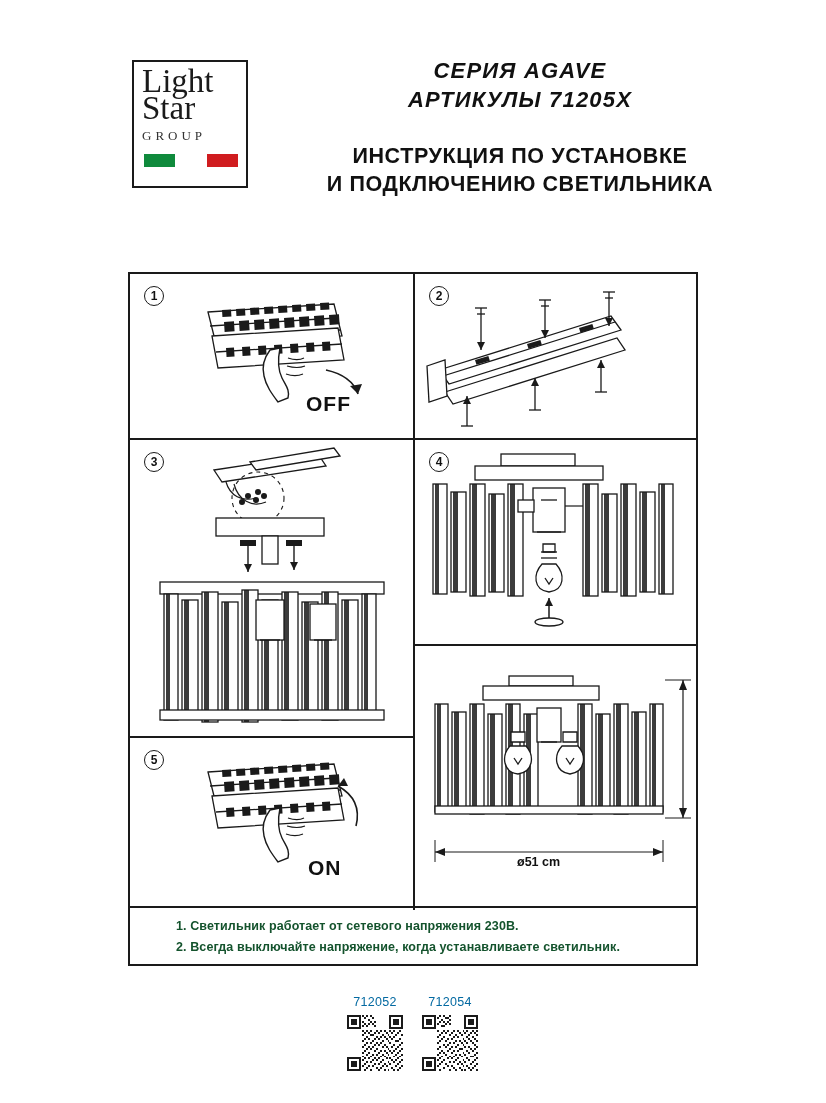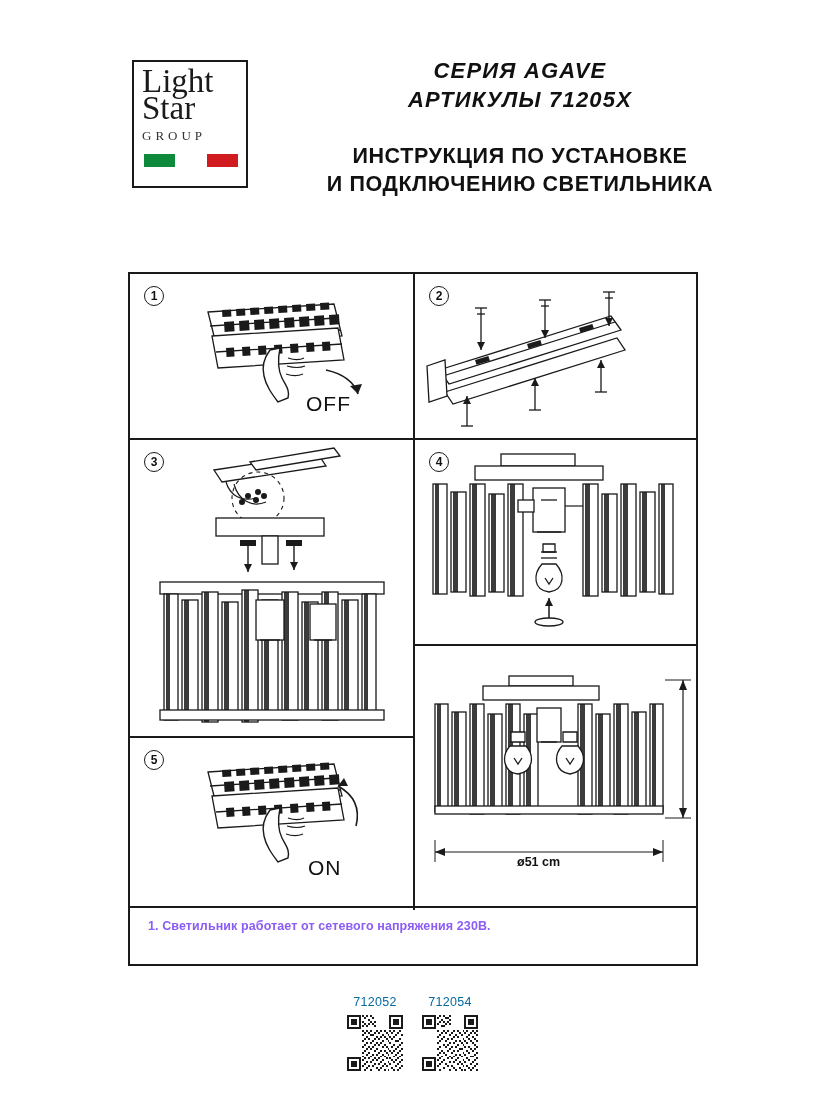--- a/index.html
+++ b/index.html
@@ -116,40 +116,41 @@
     color: #111;
     text-align: center;
     line-height: 18px;
     background: #fff;
     z-index: 6;
   }
 
   .onoff {
     position: absolute;
     font-size: 21px;
-    font-weight: normal;
+    font-weight: bold;
     letter-spacing: 1px;
     color: #111;
   }
 
   
   .notes {
     position: absolute;
     left: 128px; top: 906px;
     width: 570px; height: 60px;
     border: 2px solid #1a1a1a;
     border-top: 0;
     padding: 10px 0 0 18px;
   }
   .note {
     font-size: 12.5px;
     font-weight: bold;
-    color: #8b5cf6;
+    color: #14532d;
     line-height: 21px;
     letter-spacing: 0.1px;
+    margin-left: 28px;
   }
 
   
   .footer {
     position: absolute;
     left: 0; top: 995px;
     width: 826px;
   }
   .qr-wrap {
     position: absolute;
@@ -554,20 +555,21 @@
           <path d="M248 194 L248 216" stroke-width="1"></path>
         </g>
       </svg>
 
       <div class="dim-h" style="left:102px; top:209px;">ø51 cm</div>
     </div>
   </div>
 
   <div class="notes">
     <div class="note">1. Светильник работает от сетевого напряжения 230В.</div>
+    <div class="note">2. Всегда выключайте напряжение, когда устанавливаете светильник.</div>
   </div>
 
   <div class="footer">
 
     <div class="qr-wrap a">
       <div class="qr-code-label">712052</div>
       <svg class="qr" viewBox="0 0 29 29" shape-rendering="crispEdges">
         <rect width="29" height="29" fill="#fff"></rect>
         <g fill="#1a1a1a">
           <rect x="0" y="0" width="7" height="1"></rect>

